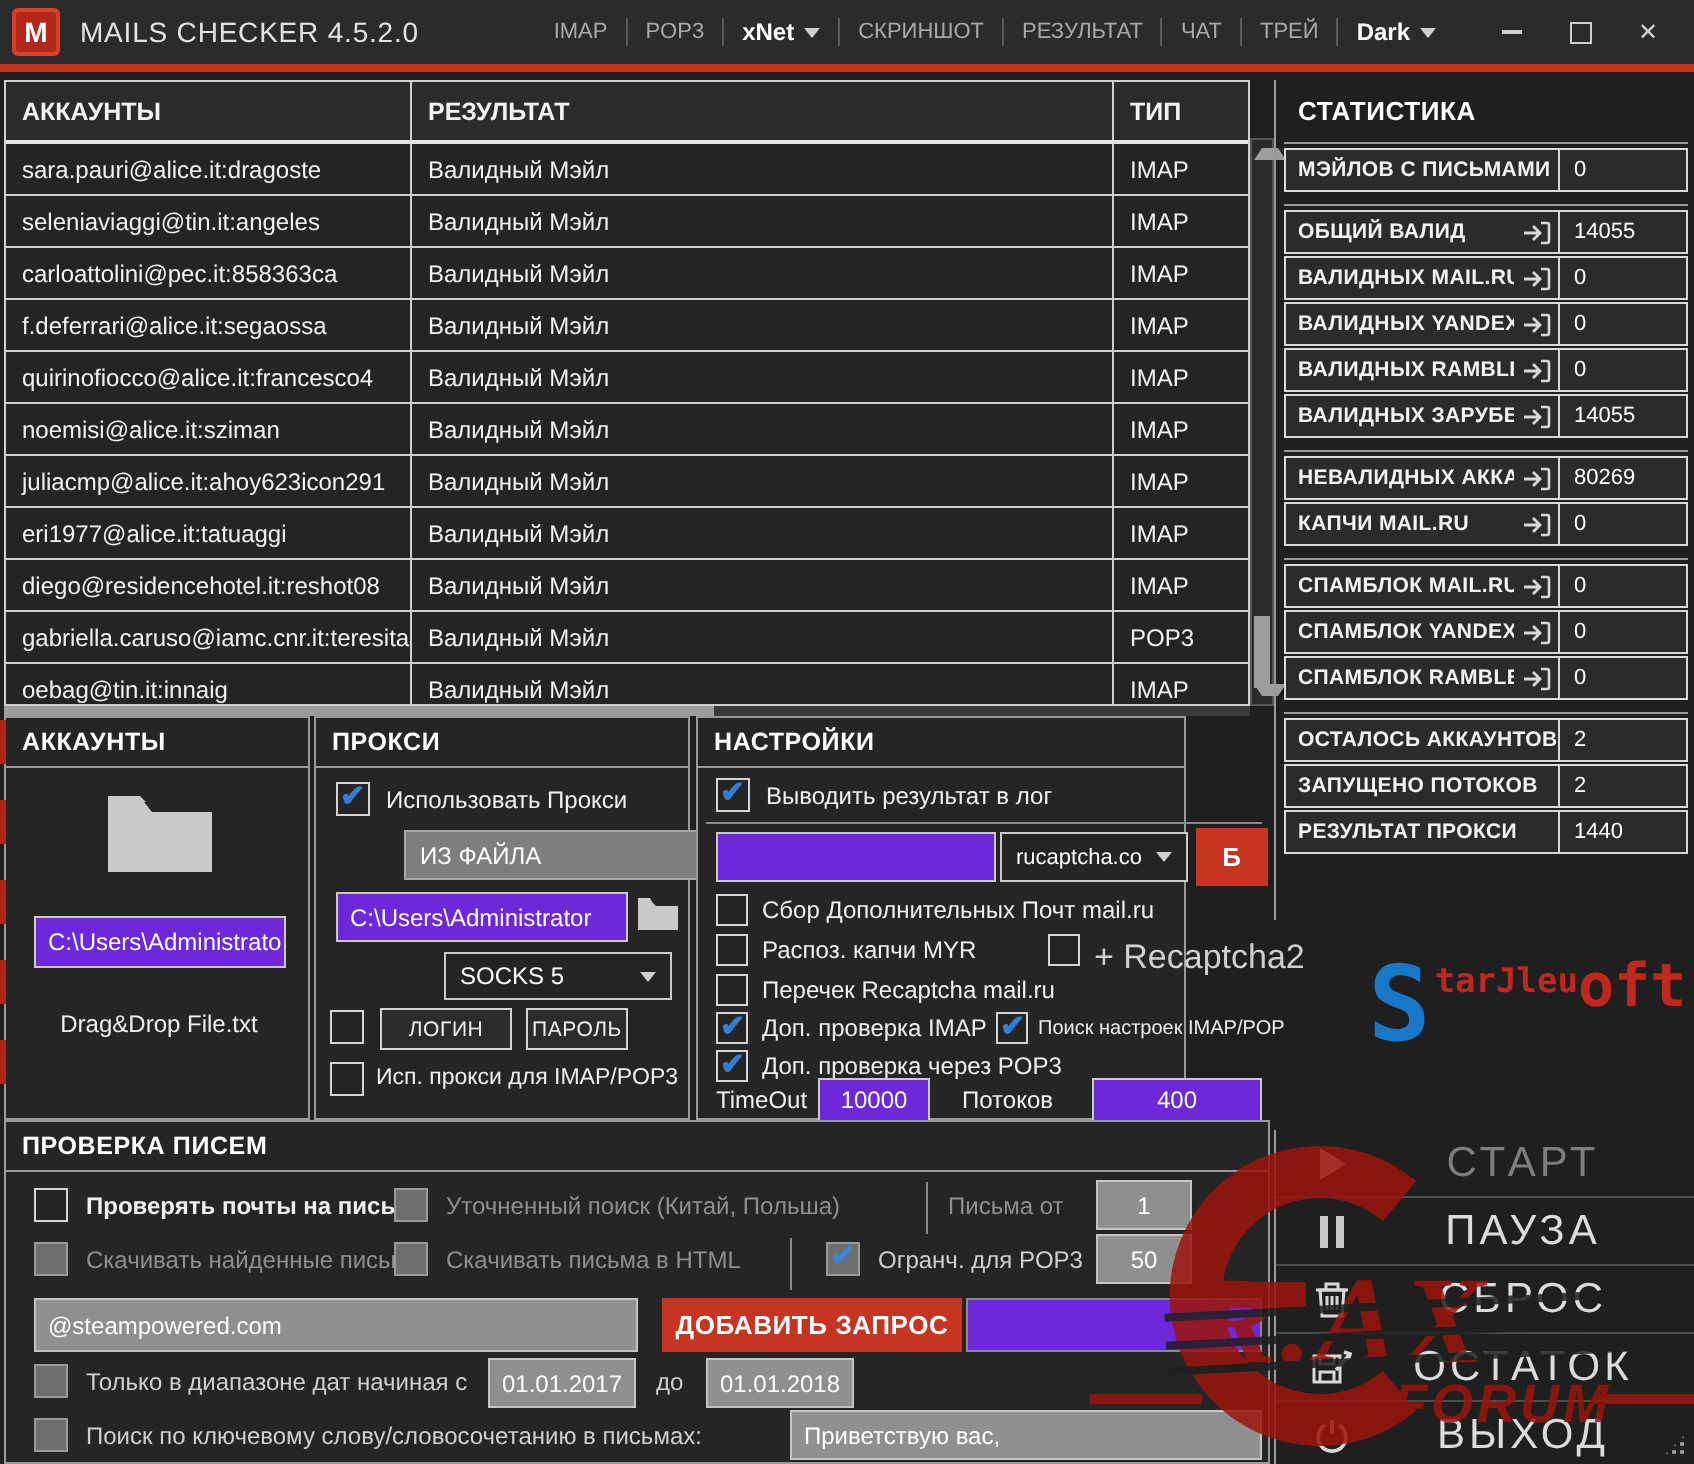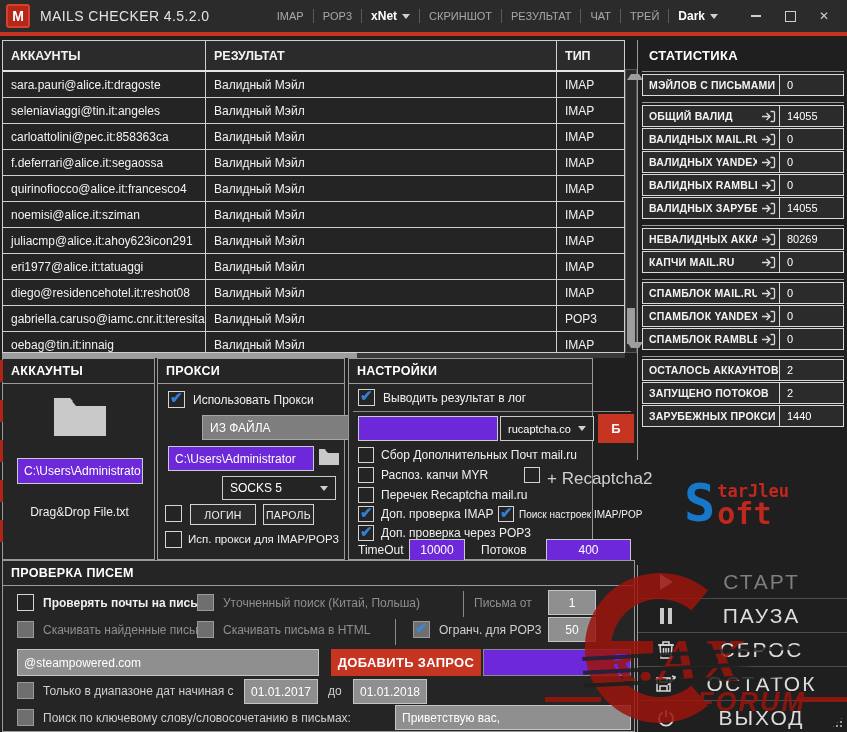--- a/index.html
+++ b/index.html
@@ -69,21 +69,21 @@
        align-items:center;justify-content:center;box-sizing:border-box;letter-spacing:.3px;}
   .btn.red{background:#c63422;border:none;color:#fff;font-weight:bold;font-size:13px;}
   .panel{position:absolute;border:1px solid #9a9a9a;box-sizing:border-box;background:#252525;}
   .panel-h{height:24px;display:flex;align-items:center;padding-left:8px;font-size:12.5px;font-weight:bold;
            color:#fff;border-bottom:1px solid #9a9a9a;letter-spacing:.3px;}
   .abs{position:absolute;}
   .vline{position:absolute;width:1px;background:#8a8a8a;}
   
   .brand{position:absolute;left:684px;top:480px;display:flex;font-family:"DejaVu Sans Mono",monospace;}
   .brand-s{font-size:52px;line-height:46px;font-weight:bold;color:#1777c8;}
-  .brand-col{display:flex;flex-direction:column;margin-left:2px;}
+  .brand-col{display:flex;flex-direction:row;margin-left:2px;}
   .brand-l1{font-size:17px;color:#c0281e;font-weight:bold;line-height:18px;margin-top:2px;}
   .brand-l2{font-size:30px;color:#c0281e;font-weight:bold;line-height:28px;}
   
   .actions{position:absolute;left:637px;top:565px;width:210px;height:167px;border-left:1px solid #9a9a9a;box-sizing:border-box;}
   .arow{height:33px;display:flex;align-items:center;border-bottom:1px solid #4c4c4c;}
   .arow:last-child{border-bottom:none;}
   .aicon{width:56px;display:flex;align-items:center;justify-content:center;}
   .albl{flex:1;text-align:center;font-size:21px;letter-spacing:2px;color:#dcdcdc;padding-right:18px;}
   .albl.disabled{color:#7e7e7e;}
   .grip{position:absolute;right:3px;bottom:3px;width:13px;height:13px;
@@ -328,21 +328,21 @@
       <div class="stats-group">
         <div class="srow">
           <div class="slabel">ОСТАЛОСЬ АККАУНТОВ</div>
           <div class="sval">2</div>
         </div>
         <div class="srow">
           <div class="slabel">ЗАПУЩЕНО ПОТОКОВ</div>
           <div class="sval">2</div>
         </div>
         <div class="srow">
-          <div class="slabel">ЗАРУБЕЖНЫХ ПРОКСИ</div>
+          <div class="slabel">РЕЗУЛЬТАТ ПРОКСИ</div>
           <div class="sval">1440</div>
         </div>
       </div>
     </div>
   </div>
 
   <div class="panel" style="left:2px;top:358px;width:153px;height:202px;">
     <div class="panel-h">АККАУНТЫ</div>
     <div class="abs" style="left:48px;top:34px;">
       <svg width="58" height="46" viewBox="0 0 58 46">

